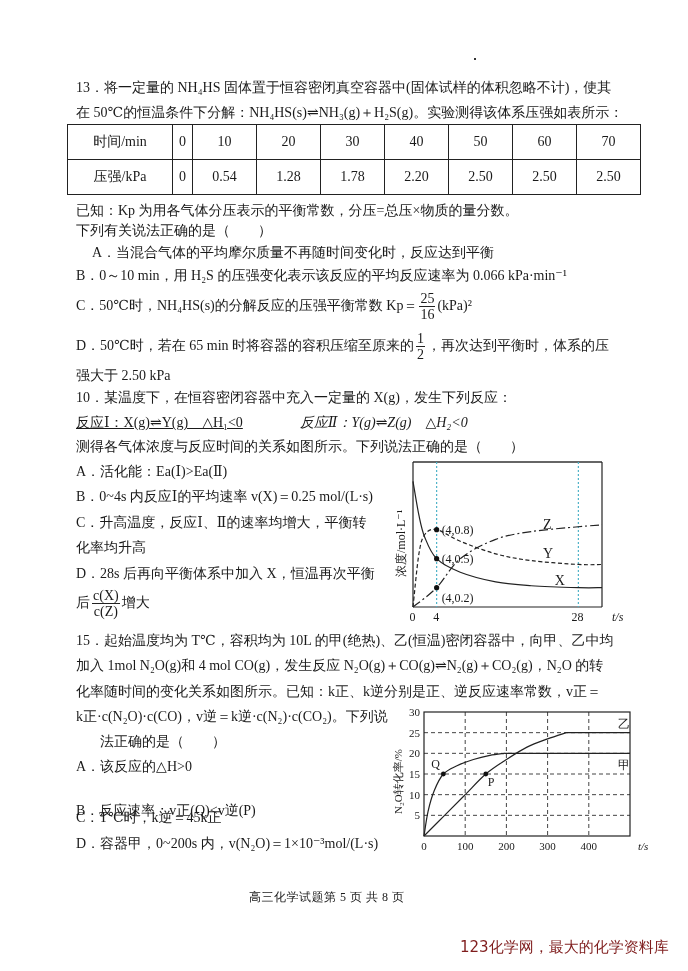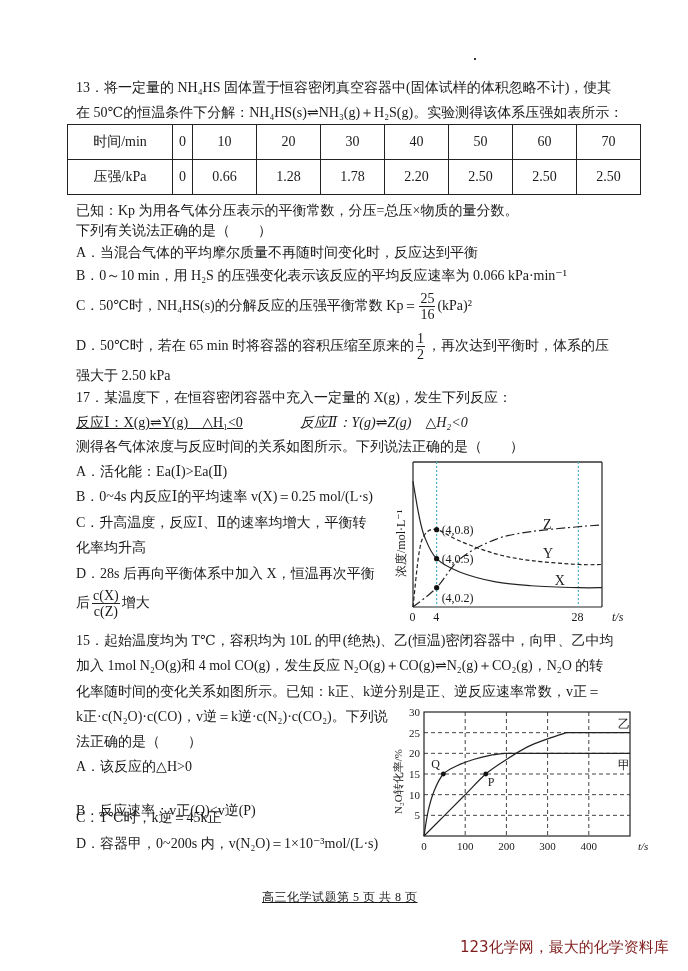--- a/index.html
+++ b/index.html
@@ -7,21 +7,21 @@
          font-family: "Liberation Serif", "DejaVu Serif", serif; color: #1a1a1a; font-size: 14px; }
   .abs { position: absolute; white-space: nowrap; font-style: italic; }
   .line { position: absolute; left: 76px; white-space: nowrap; font-size: 14px; line-height: 18px; }
   table.data { position: absolute; left: 67px; top: 124px; width: 574px; border-collapse: collapse;
                font-size: 14px; }
   table.data td { border: 1px solid #222; text-align: center; height: 34px; padding: 0; }
   table.data td.head { width: 104px; }
   .frac { display: inline-block; vertical-align: middle; text-align: center; line-height: 15px; margin: 0 2px; }
   .frac span { display: block; }
   .frac .num { border-bottom: 1px solid #222; padding: 0 1px; }
-  .footer { position: absolute; top: 889px; left: 262px; font-size: 12px; letter-spacing: 0.5px; text-decoration: underline; }
+  .footer { position: absolute; top: 889px; left: 249px; font-size: 12px; letter-spacing: 0.5px; }
   .watermark { position: absolute; top: 938px; left: 460px; font-family: "DejaVu Sans", sans-serif;
                font-size: 15px; color: #7f1d1d; }
   svg text { font-family: "Liberation Serif", "DejaVu Serif", serif; fill: #1a1a1a; }
   .dot { position: absolute; left: 474px; top: 58px; width: 2px; height: 2px; background: #333; }
 </style>
 </head>
 <body>
 
 <div class="dot"></div>
 
@@ -37,44 +37,44 @@
     <td>20</td>
     <td>30</td>
     <td>40</td>
     <td>50</td>
     <td>60</td>
     <td>70</td>
   </tr>
   <tr>
     <td class="head">压强/kPa</td>
     <td>0</td>
-    <td>0.66</td>
+    <td>0.54</td>
     <td>1.28</td>
     <td>1.78</td>
     <td>2.20</td>
     <td>2.50</td>
     <td>2.50</td>
     <td>2.50</td>
   </tr>
 </tbody>
   </table>
 
 <div class="line" style="top:202px;">已知：Kp 为用各气体分压表示的平衡常数，分压=总压×物质的量分数。</div>
 <div class="line" style="top:222px;">下列有关说法正确的是（　　）</div>
-<div class="line" style="top:244px;">A．当混合气体的平均摩尔质量不再随时间变化时，反应达到平衡</div>
+<div class="line" style="top:244px;margin-left:16px;">A．当混合气体的平均摩尔质量不再随时间变化时，反应达到平衡</div>
 <div class="line" style="top:267px;">B．0～10 min，用 H₂S 的压强变化表示该反应的平均反应速率为 0.066 kPa·min⁻¹</div>
 <div class="line" style="top:286px; line-height:40px;">
   <span>C．50℃时，NH₄HS(s)的分解反应的压强平衡常数 Kp＝</span><span class="frac"><span class="num">25</span><span>16</span></span><span>(kPa)²</span>
 </div>
 <div class="line" style="top:326px; line-height:40px;">
   <span>D．50℃时，若在 65 min 时将容器的容积压缩至原来的</span><span class="frac"><span class="num">1</span><span>2</span></span><span>，再次达到平衡时，体系的压</span>
 </div>
 <div class="line" style="top:367px;">强大于 2.50 kPa</div>
 
-<div class="line" style="top:389px;">17．某温度下，在恒容密闭容器中充入一定量的 X(g)，发生下列反应：</div>
+<div class="line" style="top:389px;">10．某温度下，在恒容密闭容器中充入一定量的 X(g)，发生下列反应：</div>
 <div class="line" style="top:414px;text-decoration:underline;">反应Ⅰ：X(g)⇌Y(g)　△H₁&lt;0</div>
 <div class="abs" style="top:414px; left:300px; line-height:18px;">反应Ⅱ：Y(g)⇌Z(g)　△H₂&lt;0</div>
 <div class="line" style="top:438px;">测得各气体浓度与反应时间的关系如图所示。下列说法正确的是（　　）</div>
 <div class="line" style="top:463px;">A．活化能：Ea(Ⅰ)&gt;Ea(Ⅱ)</div>
 <div class="line" style="top:488px;">B．0~4s 内反应Ⅰ的平均速率 v(X)＝0.25 mol/(L·s)</div>
 <div class="line" style="top:514px;">C．升高温度，反应Ⅰ、Ⅱ的速率均增大，平衡转</div>
 <div class="line" style="top:539px;">化率均升高</div>
 <div class="line" style="top:565px;">D．28s 后再向平衡体系中加入 X，恒温再次平衡</div>
 <div class="line" style="top:584px; line-height:38px;">
   <span>后</span><span class="frac"><span class="num">c(X)</span><span>c(Z)</span></span><span>增大</span>
@@ -103,21 +103,21 @@
     <text x="48.125" y="166" font-size="12">4</text>
     <text x="186.375" y="166" font-size="12">28</text>
     <text x="227" y="166" font-size="12" font-style="italic">t/s</text>
     <text x="0" y="0" font-size="12" transform="translate(20,122) rotate(-90)">浓度/mol·L⁻¹</text>
   </svg>
 
 <div class="line" style="top:632px;text-align:center;">15．起始温度均为 T℃，容积均为 10L 的甲(绝热)、乙(恒温)密闭容器中，向甲、乙中均</div>
 <div class="line" style="top:657px;">加入 1mol N₂O(g)和 4 mol CO(g)，发生反应 N₂O(g)＋CO(g)⇌N₂(g)＋CO₂(g)，N₂O 的转</div>
 <div class="line" style="top:683px;">化率随时间的变化关系如图所示。已知：k正、k逆分别是正、逆反应速率常数，v正＝</div>
 <div class="line" style="top:708px;">k正·c(N₂O)·c(CO)，v逆＝k逆·c(N₂)·c(CO₂)。下列说</div>
-<div class="line" style="top:733px;">法正确的是（　　）</div>
+<div class="line" style="top:733px;margin-left:24px;">法正确的是（　　）</div>
 <div class="line" style="top:758px;">A．该反应的△H&gt;0</div>
 <div class="line" style="top:802px;">B．反应速率：v正(Q)&lt;v逆(P)</div>
 <div class="line" style="top:809px;text-align:center;">C．T℃时，k逆＝45k正</div>
 <div class="line" style="top:835px;">D．容器甲，0~200s 内，v(N₂O)＝1×10⁻³mol/(L·s)</div>
 
 <svg id="chart2" style="position:absolute; left:390px; top:700px;" width="270" height="160">
     <line x1="34" y1="115.33333333333334" x2="240" y2="115.33333333333334" stroke="#444" stroke-width="1" stroke-dasharray="4,3"></line>
     <text x="30" y="119.33333333333334" font-size="11" text-anchor="end">5</text>
     <line x1="34" y1="94.66666666666667" x2="240" y2="94.66666666666667" stroke="#444" stroke-width="1" stroke-dasharray="4,3"></line>
     <text x="30" y="98.66666666666667" font-size="11" text-anchor="end">10</text>

